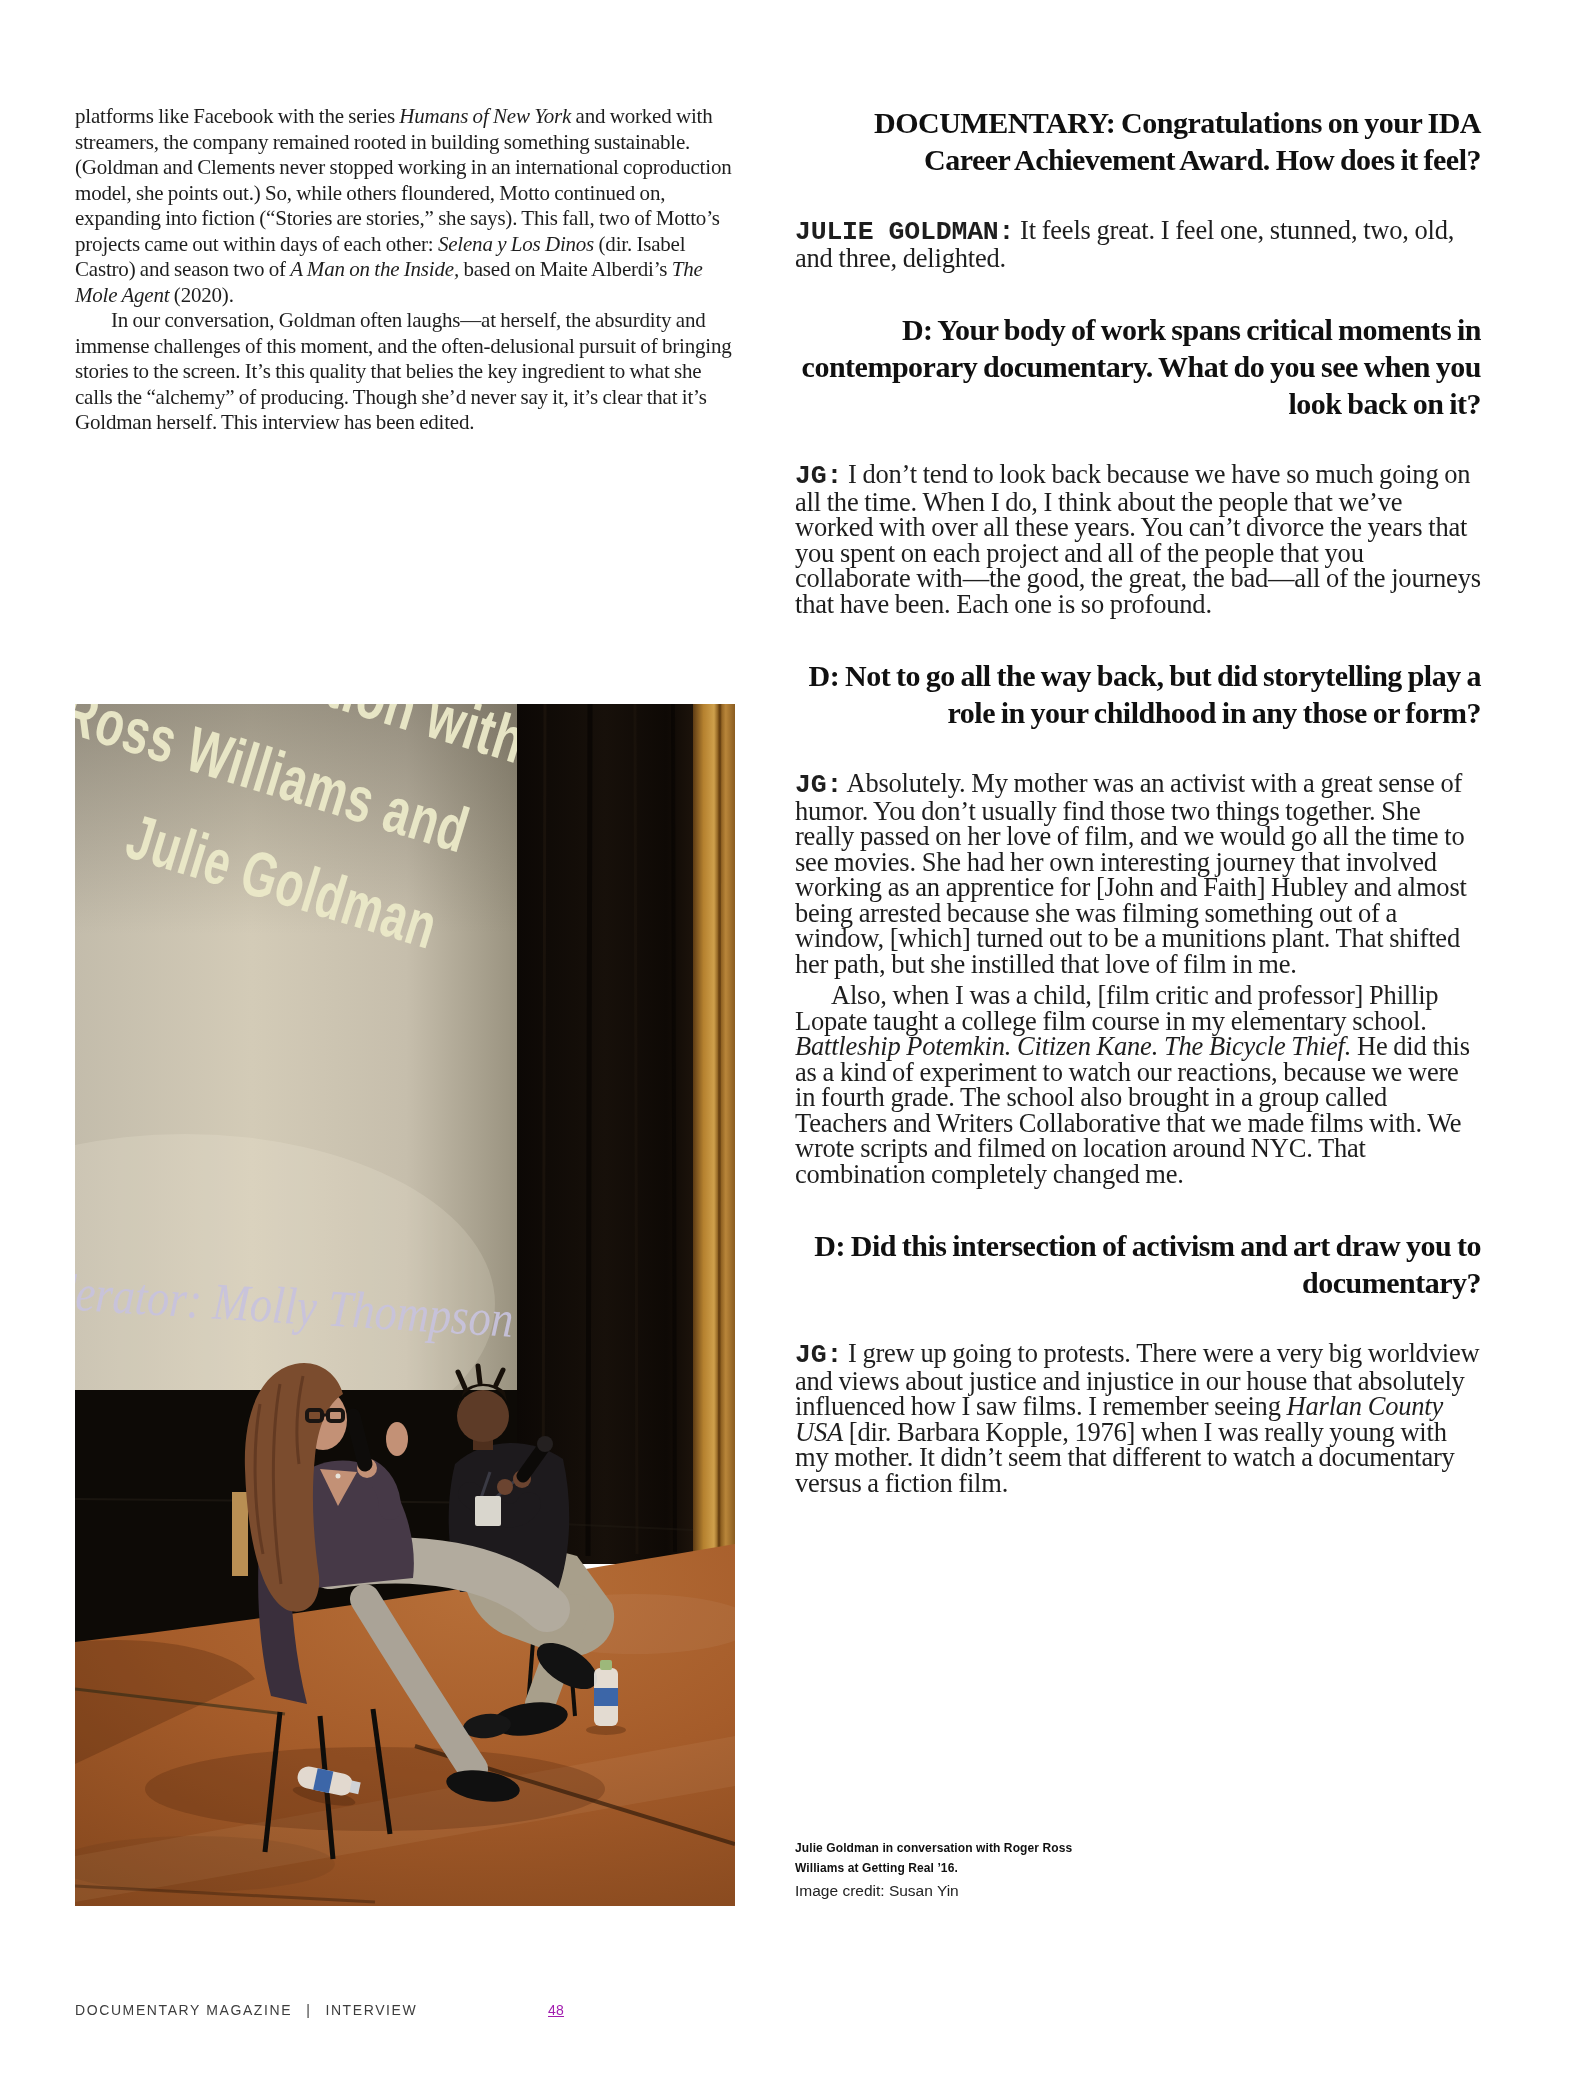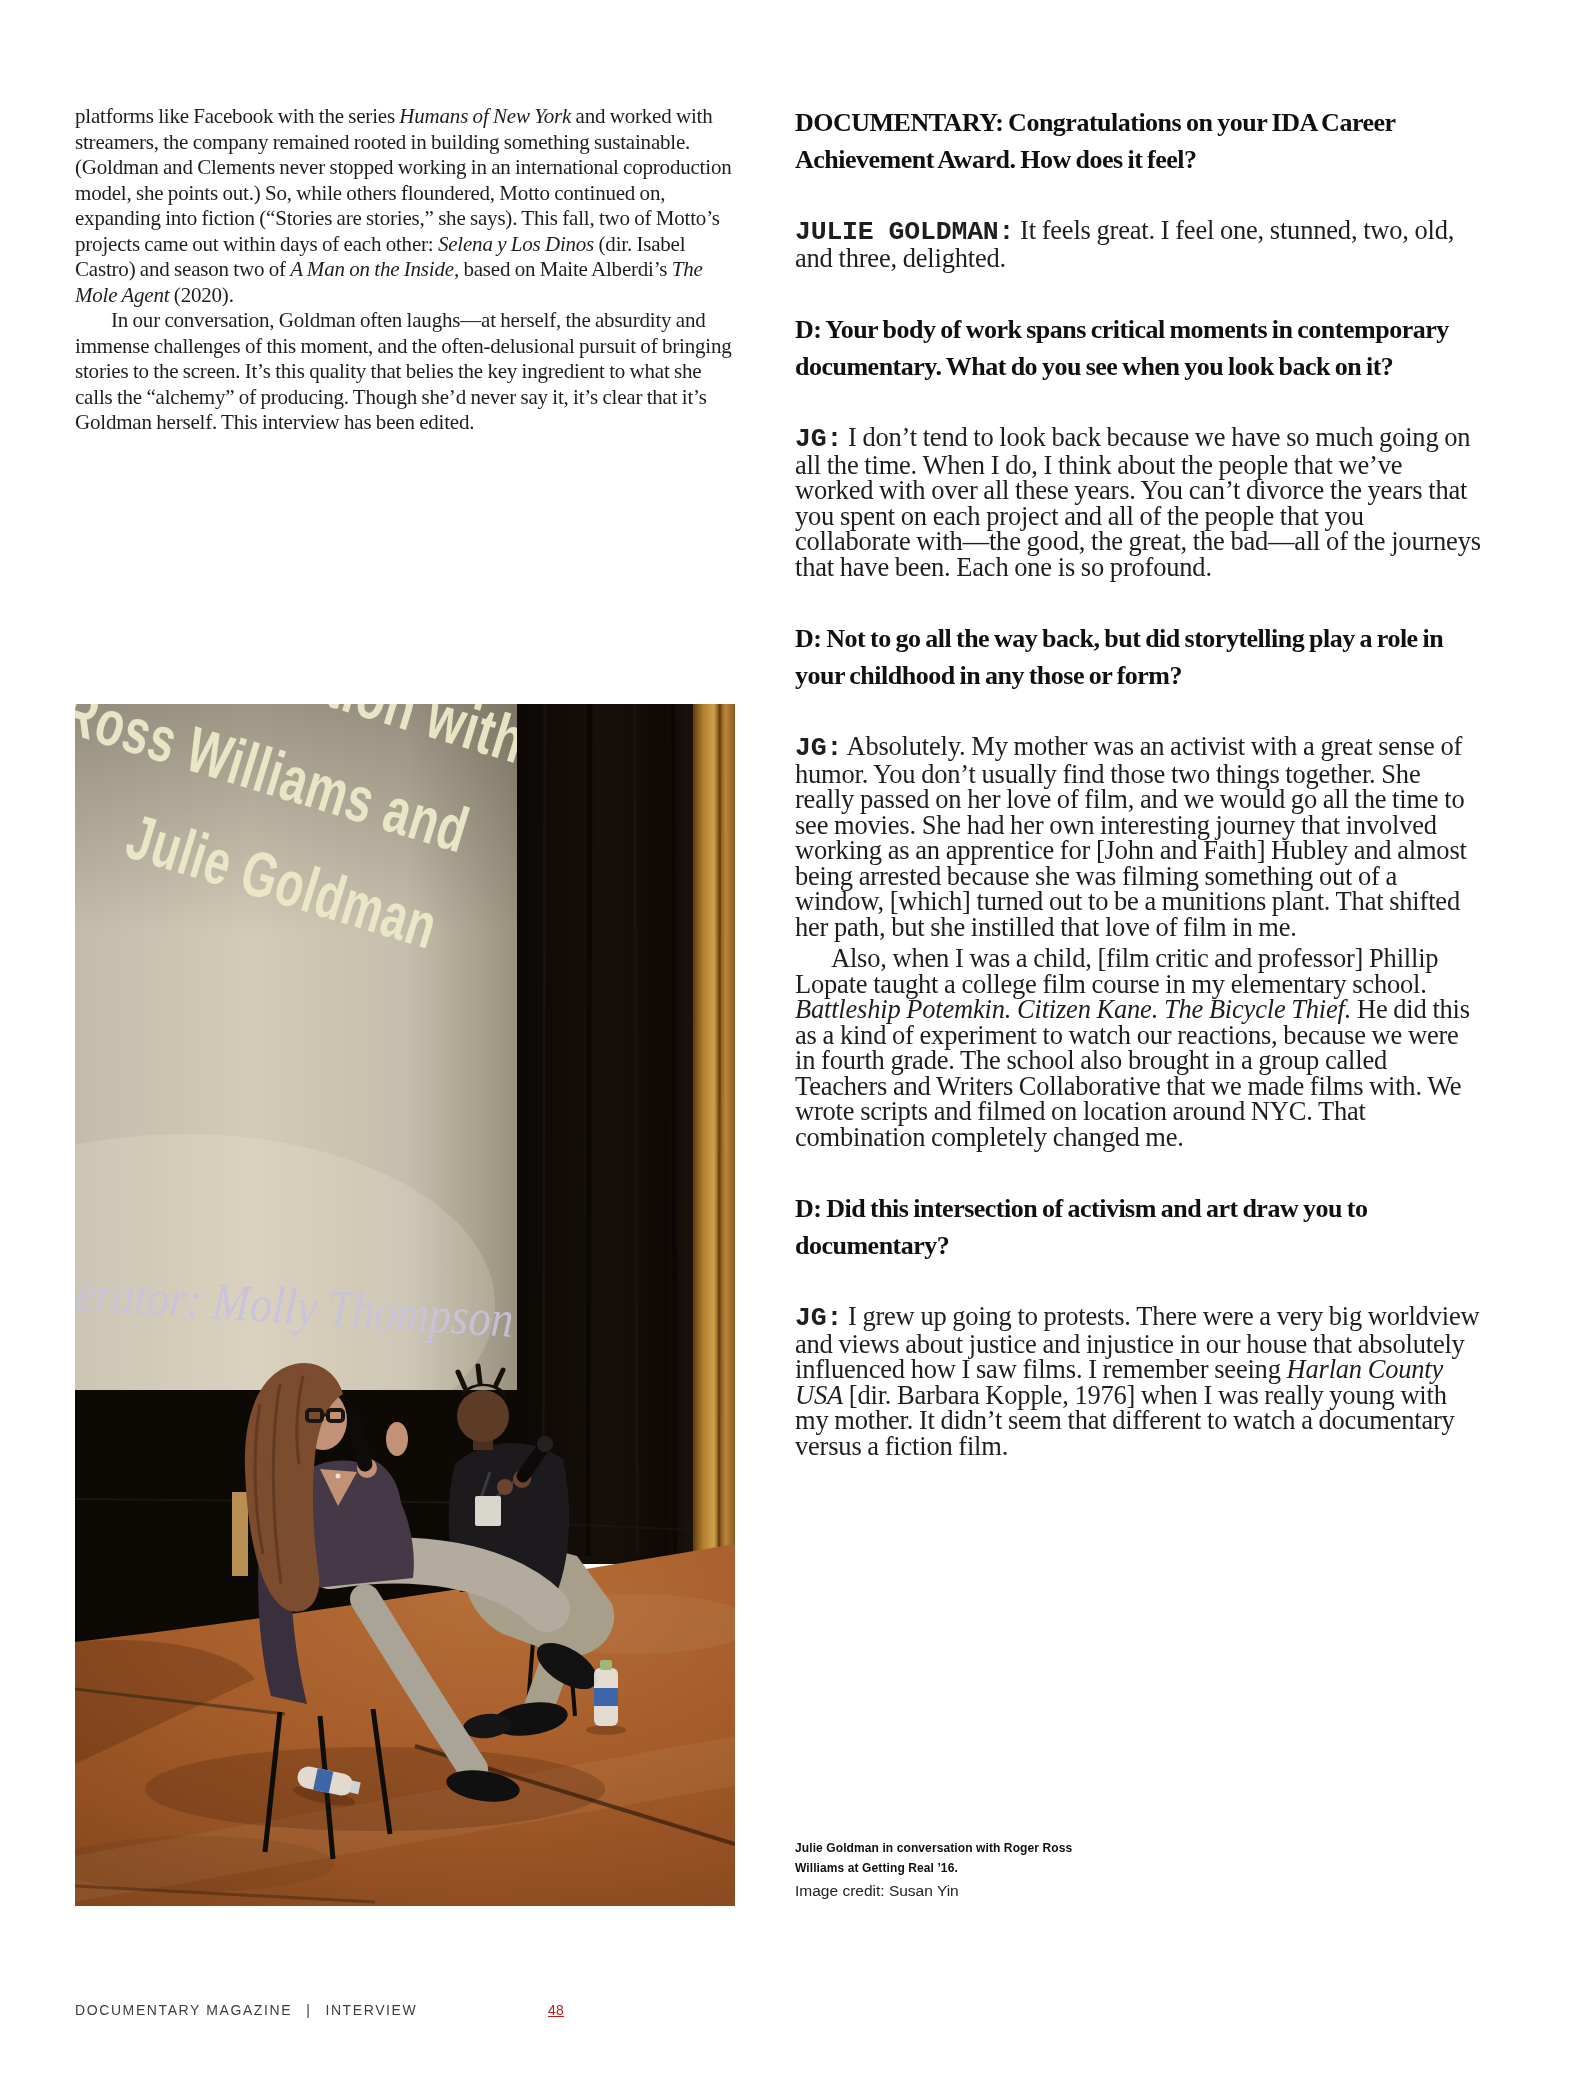--- a/index.html
+++ b/index.html
@@ -12,43 +12,44 @@
   .col.right{left:795px;width:686px;}
   p{margin:0;}
   .body{
     font-size:21px;line-height:25.5px;letter-spacing:-0.2px;word-spacing:-0.6px;
     color:#1e1e1e;text-align:left;
   }
   .indent{text-indent:36px;}
   .it{font-style:italic;}
   .b{font-weight:bold;font-family:Liberation Mono, monospace;}
   .q{
-    font-weight:bold;font-size:26px;line-height:37px;
+    font-weight:bold;font-size:30px;line-height:37px;
     letter-spacing:-0.5px;word-spacing:-1.2px;color:#101010;
     margin:0 0 40px 0;
+    text-align:right;
   }
   .a{
     font-size:26.5px;line-height:25.5px;letter-spacing:-0.2px;word-spacing:-0.6px;
     margin:0 0 40px 0;color:#1e1e1e;
   }
   .a.tight{margin-bottom:6px;}
   .photo{position:absolute;left:75px;top:704px;width:660px;height:1202px;display:block;}
   .caption{
     position:absolute;left:795px;top:1838px;width:300px;
     font-family:"Liberation Sans","DejaVu Sans",sans-serif;
   }
   .cap-bold{font-weight:bold;font-size:12px;line-height:20px;color:#101010;letter-spacing:0.1px;}
   .cap-credit{font-size:15.5px;line-height:20px;color:#222222;margin-top:3px;}
   .footer{
     position:absolute;left:75px;top:2002px;width:700px;height:30px;
     font-family:"Liberation Sans","DejaVu Sans",sans-serif;
     font-size:14px;letter-spacing:1.6px;color:#3d3d3d;white-space:nowrap;
   }
   .footer .sep{margin:0 14px;}
-  .pagenum{position:absolute;left:473px;top:0;letter-spacing:0.2px;color:#b91c1c;text-decoration:underline;}
+  .pagenum{position:absolute;left:473px;top:0;letter-spacing:0.2px;color:#a21caf;text-decoration:underline;}
   svg text{font-family:"Liberation Sans","DejaVu Sans",sans-serif;}
   svg .serif-it{font-family:"Liberation Serif","DejaVu Serif",serif;font-style:italic;}
 </style>
 </head>
 <body>
 
 <div class="page">
 
   <div class="col left">
     <p class="body"><span>platforms like Facebook with the series </span><span class="it">Humans of New York</span><span> and worked with streamers, the company remained rooted in building something sustainable. (Goldman and Clements never stopped working in an international coproduction model, she points out.) So, while others floundered, Motto continued on, expanding into fiction (“Stories are stories,” she says). This fall, two of Motto’s projects came out within days of each other: </span><span class="it">Selena y Los Dinos</span><span> (dir. Isabel Castro) and season two of </span><span class="it">A Man on the Inside,</span><span> based on Maite Alberdi’s </span><span class="it">The Mole Agent</span><span> (2020).</span></p>

